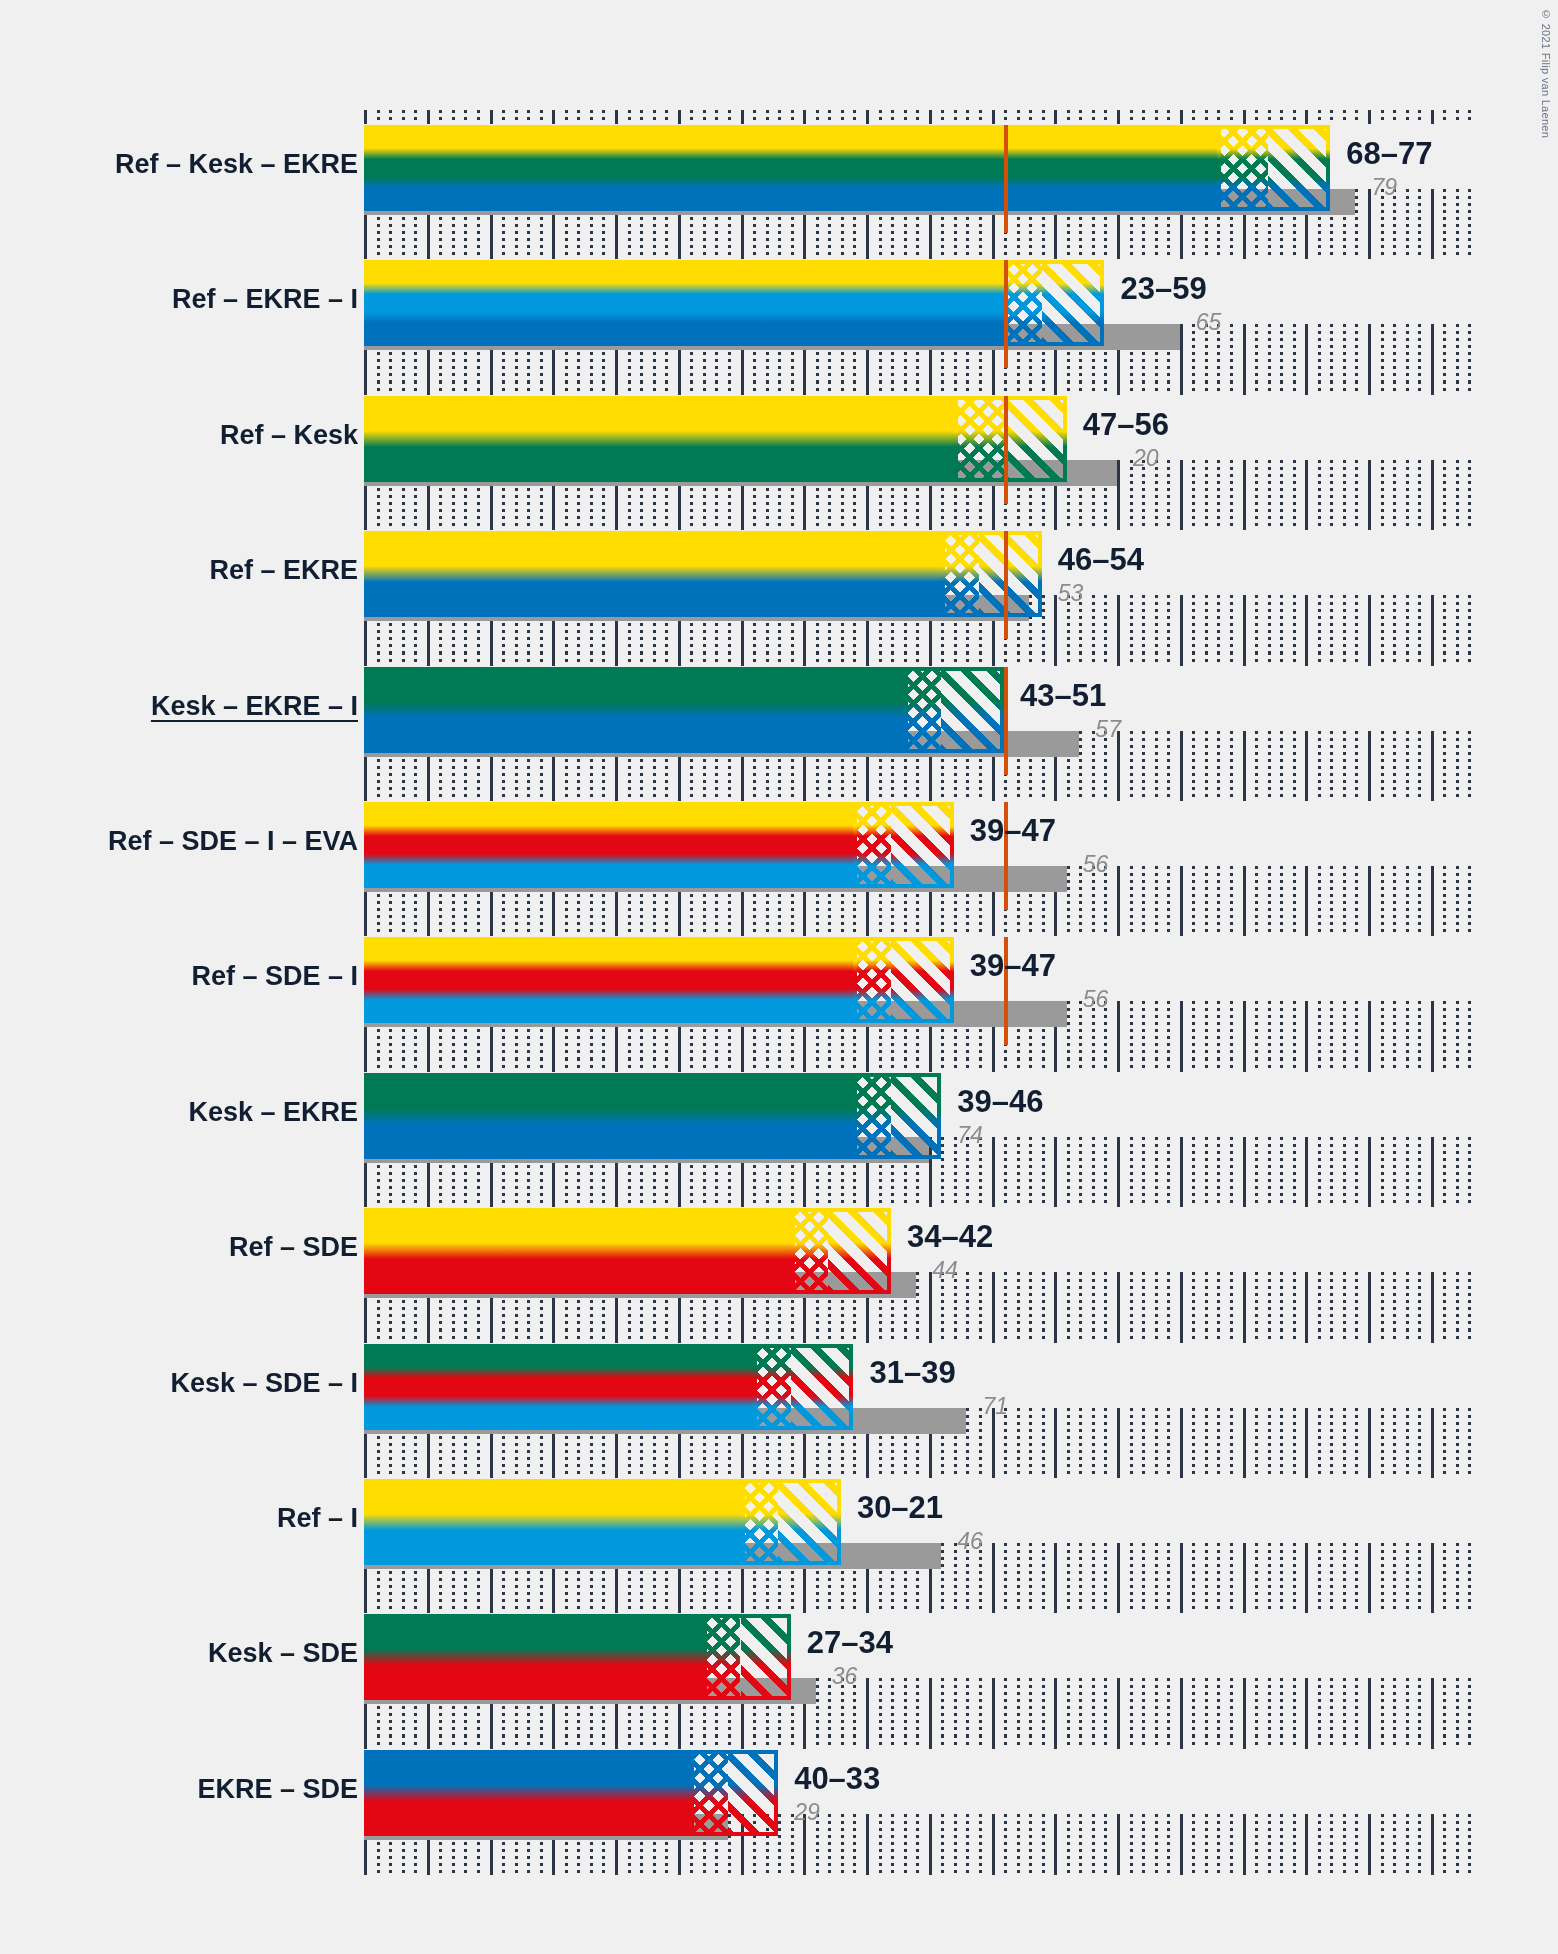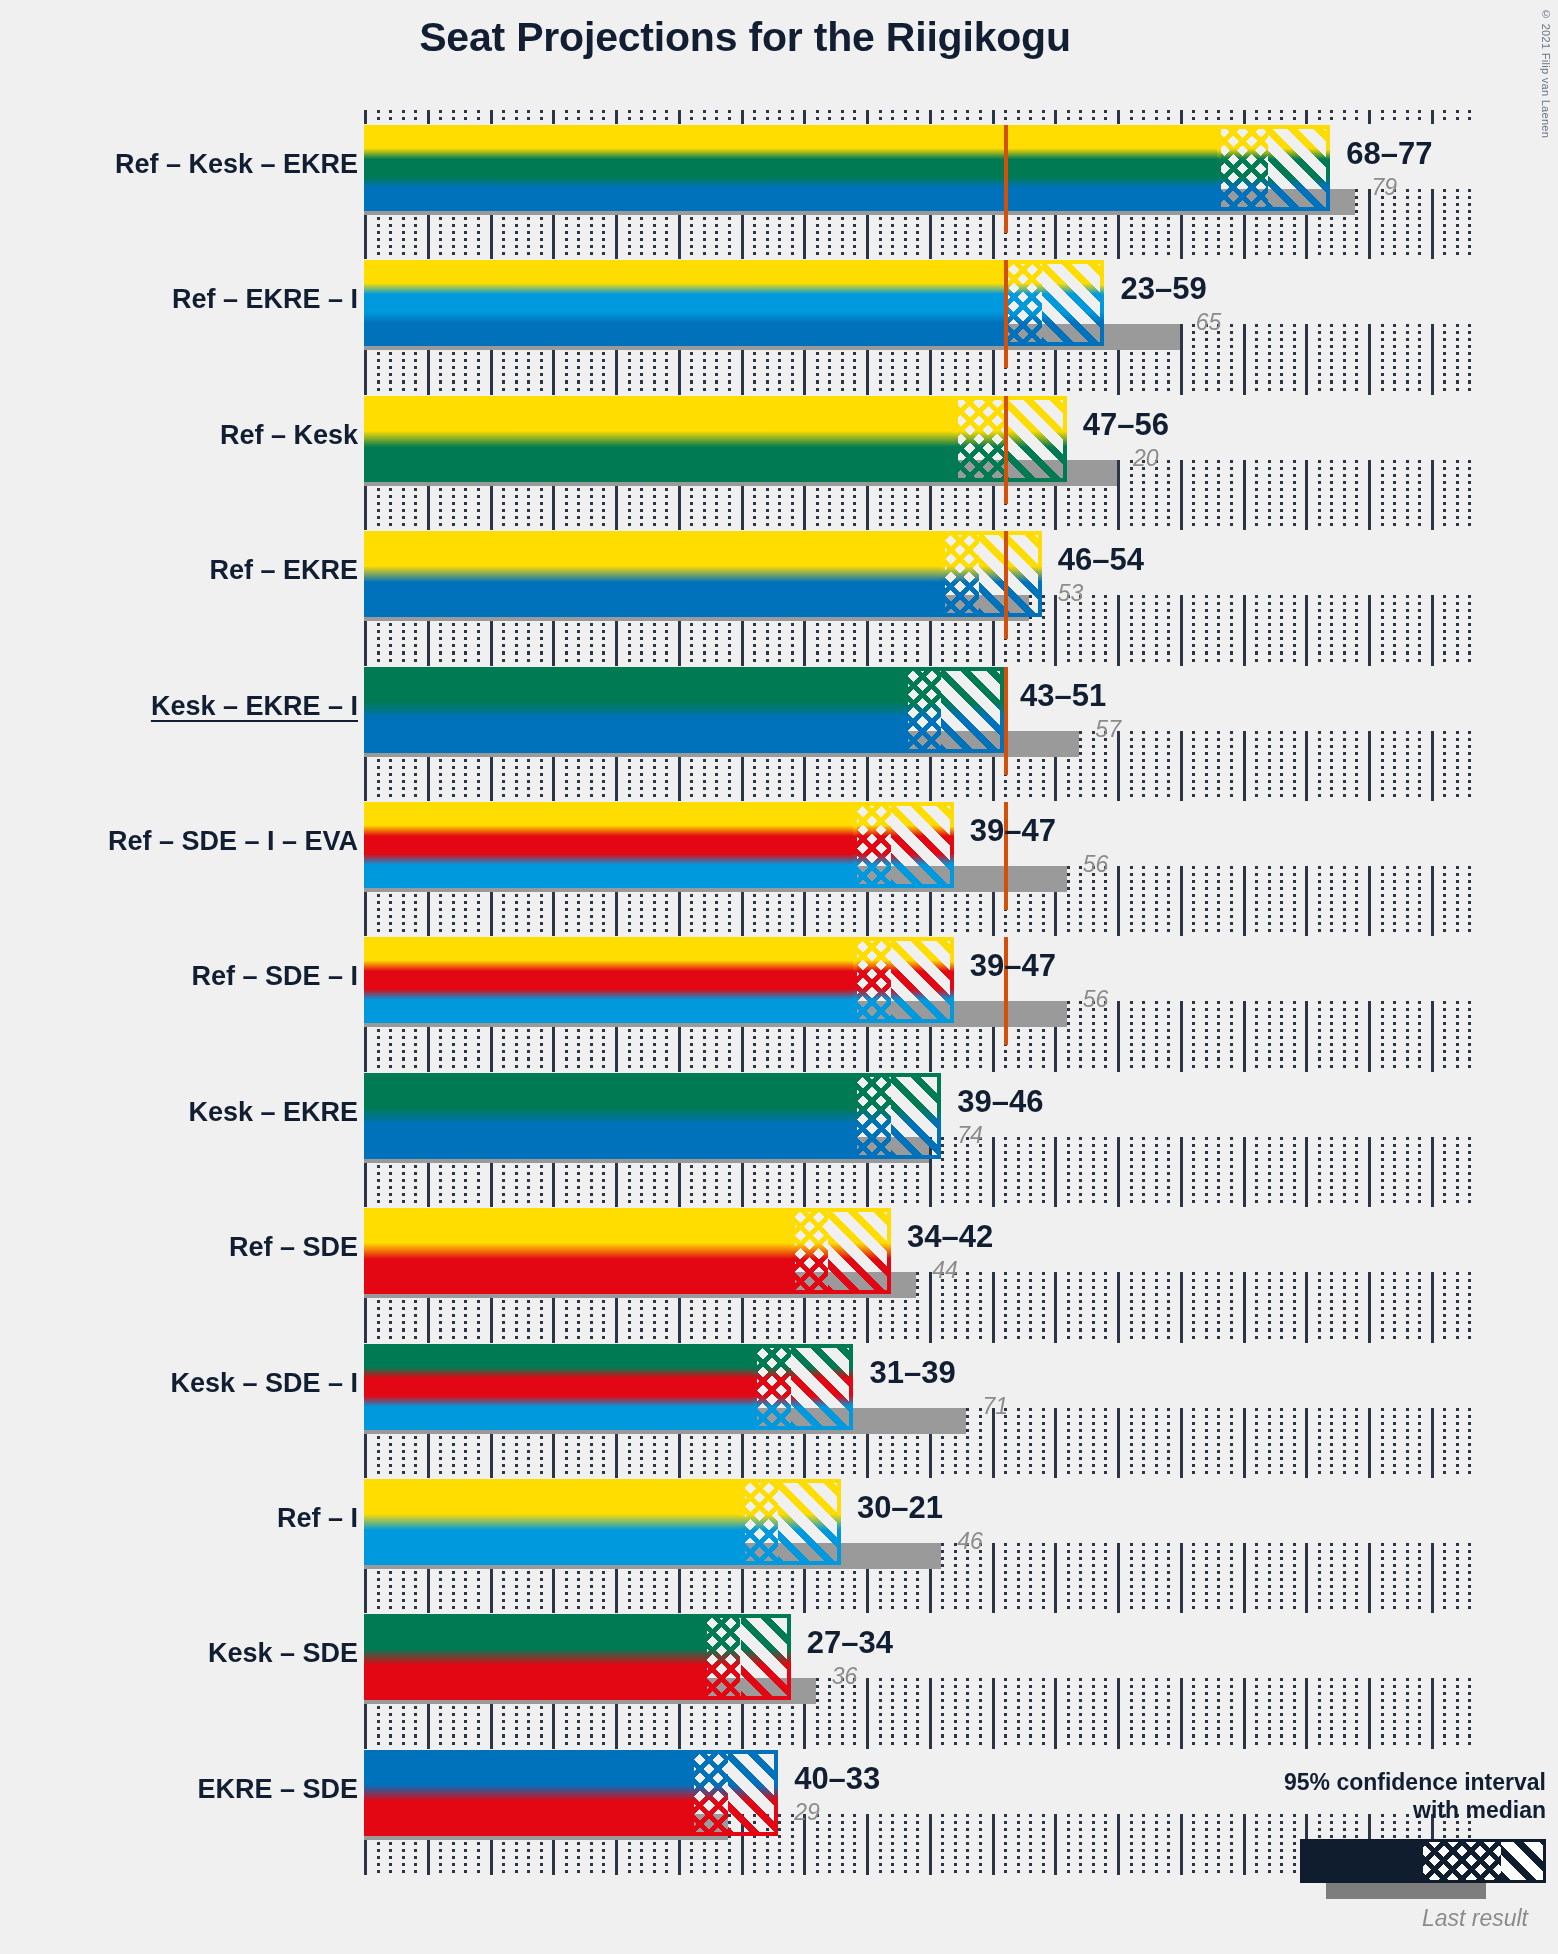--- a/index.html
+++ b/index.html
@@ -108,21 +108,20 @@
      margin-right:60px;}
   .legend-last-wrap{display:flex;justify-content:flex-end;}
   .legend-lastlabel{font-size:23px;font-style:italic;color:#8c8c8c;margin-top:6px;
      margin-right:18px;}
 </style>
 </head>
 <body>
 
 <div id="chart-root">
 
-  <div class="title">Seat Projections for the Riigikogu</div>
   <div class="copyright">© 2021 Filip van Laenen</div>
 
   <div class="plot" id="plot">
       <div class="row" style="top: 0px;">
         <div class="row-label" style="top: 24px;">Ref – Kesk – EKRE</div>
         <div class="ticks" style="top: -15px;">
           <div class="tick major" style="left: 0px;"></div>
           <div class="tick minor" style="left: 12.55px;"></div>
           <div class="tick minor" style="left: 25.1px;"></div>
           <div class="tick minor" style="left: 37.65px;"></div>
@@ -2656,26 +2655,14 @@
           <div class="bar-solid" style="width: 326.3px; background: linear-gradient(rgb(0, 114, 188) 9.5%, rgb(0, 114, 188) 40.5%, rgb(227, 6, 19) 59.5%, rgb(227, 6, 19) 90.5%);"></div>
           <div class="ci-fill-cross" style="left: 326.3px; width: 37.65px; background: linear-gradient(rgb(0, 114, 188) 9.5%, rgb(0, 114, 188) 40.5%, rgb(227, 6, 19) 59.5%, rgb(227, 6, 19) 90.5%); mask-image: repeating-linear-gradient(45deg, rgb(0, 0, 0) 0px, rgb(0, 0, 0) 5px, transparent 5px, transparent 13px), repeating-linear-gradient(-45deg, rgb(0, 0, 0) 0px, rgb(0, 0, 0) 5px, transparent 5px, transparent 13px);"></div>
           <div class="ci-fill-diag" style="left: 363.95px; width: 50.2px; background: linear-gradient(rgb(0, 114, 188) 9.5%, rgb(0, 114, 188) 40.5%, rgb(227, 6, 19) 59.5%, rgb(227, 6, 19) 90.5%); mask-image: repeating-linear-gradient(45deg, rgb(0, 0, 0) 0px, rgb(0, 0, 0) 7px, transparent 7px, transparent 18px);"></div>
           <div class="ci-box" style="left: 326.3px; width: 87.85px; border-width: 4px; border-style: solid; border-color: transparent; border-image: linear-gradient(rgb(0, 114, 188) 9.5%, rgb(0, 114, 188) 40.5%, rgb(227, 6, 19) 59.5%, rgb(227, 6, 19) 90.5%) 1 / 1 / 0 stretch;"></div>
         </div>
         <div class="val-range" style="left: 430.15px; top: 11px;">40–33</div>
         <div class="val-last" style="left: 430.15px; top: 49px;">29</div>
       </div>
     </div>
 
-  <div class="legend">
-    <div class="legend-title">95% confidence interval</div>
-    <div class="legend-title">with median</div>
-    <div class="legend-bar">
-      <div class="legend-cross"></div>
-      <div class="legend-diag"></div>
-    </div>
-    <div class="legend-last-wrap">
-      <div class="legend-last"></div>
-    </div>
-    <div class="legend-lastlabel">Last result</div>
-  </div>
 
 </div>
 
 </body></html>

